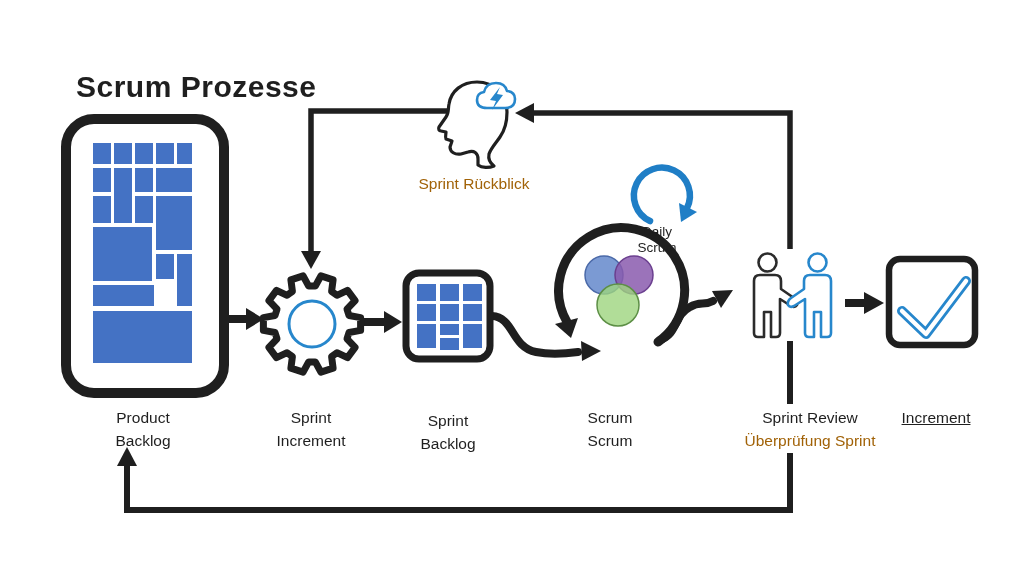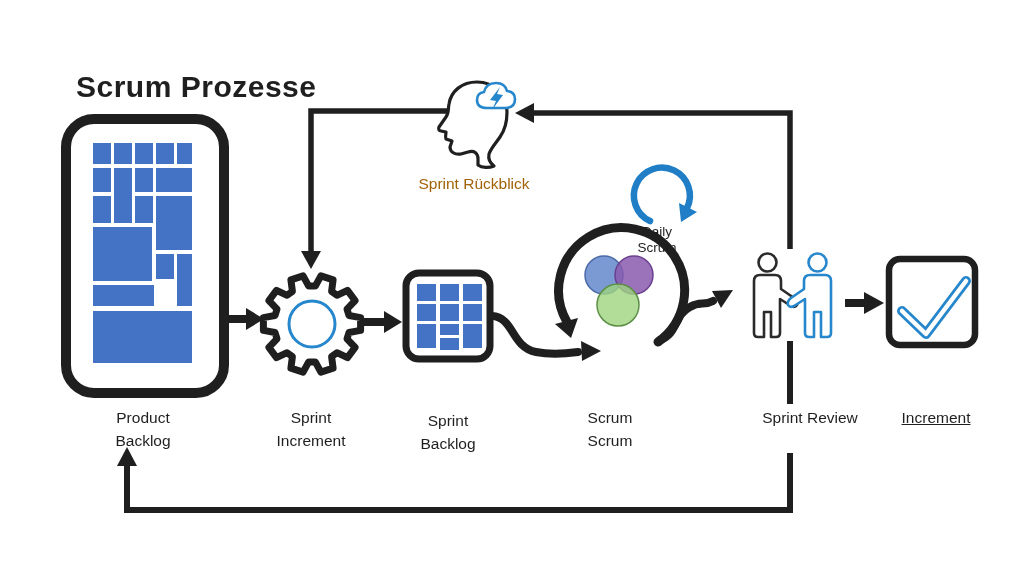--- a/index.html
+++ b/index.html
@@ -170,20 +170,21 @@
     <div>Backlog</div>
   </div>
 
   <div class="lbl" style="left:610px;top:406px;">
     <div>Scrum</div>
     <div>Scrum</div>
   </div>
 
   <div class="lbl" style="left:797px;top:406px;margin-left:13px;">
     <div>Sprint Review</div>
+    <div class="lbl blue" style="position:static;transform:none;">Überprüfung Sprint</div>
   </div>
 
   <div class="lbl" style="left:936px;top:406px;text-decoration:underline;">Increment</div>
 
   <div class="lbl blue" style="left:474px;top:172px;">Sprint Rückblick</div>
 
   <div class="lbl daily" style="left:657px;top:180px;">
     <div>Daily</div>
     <div>Scrum</div>
   </div>

